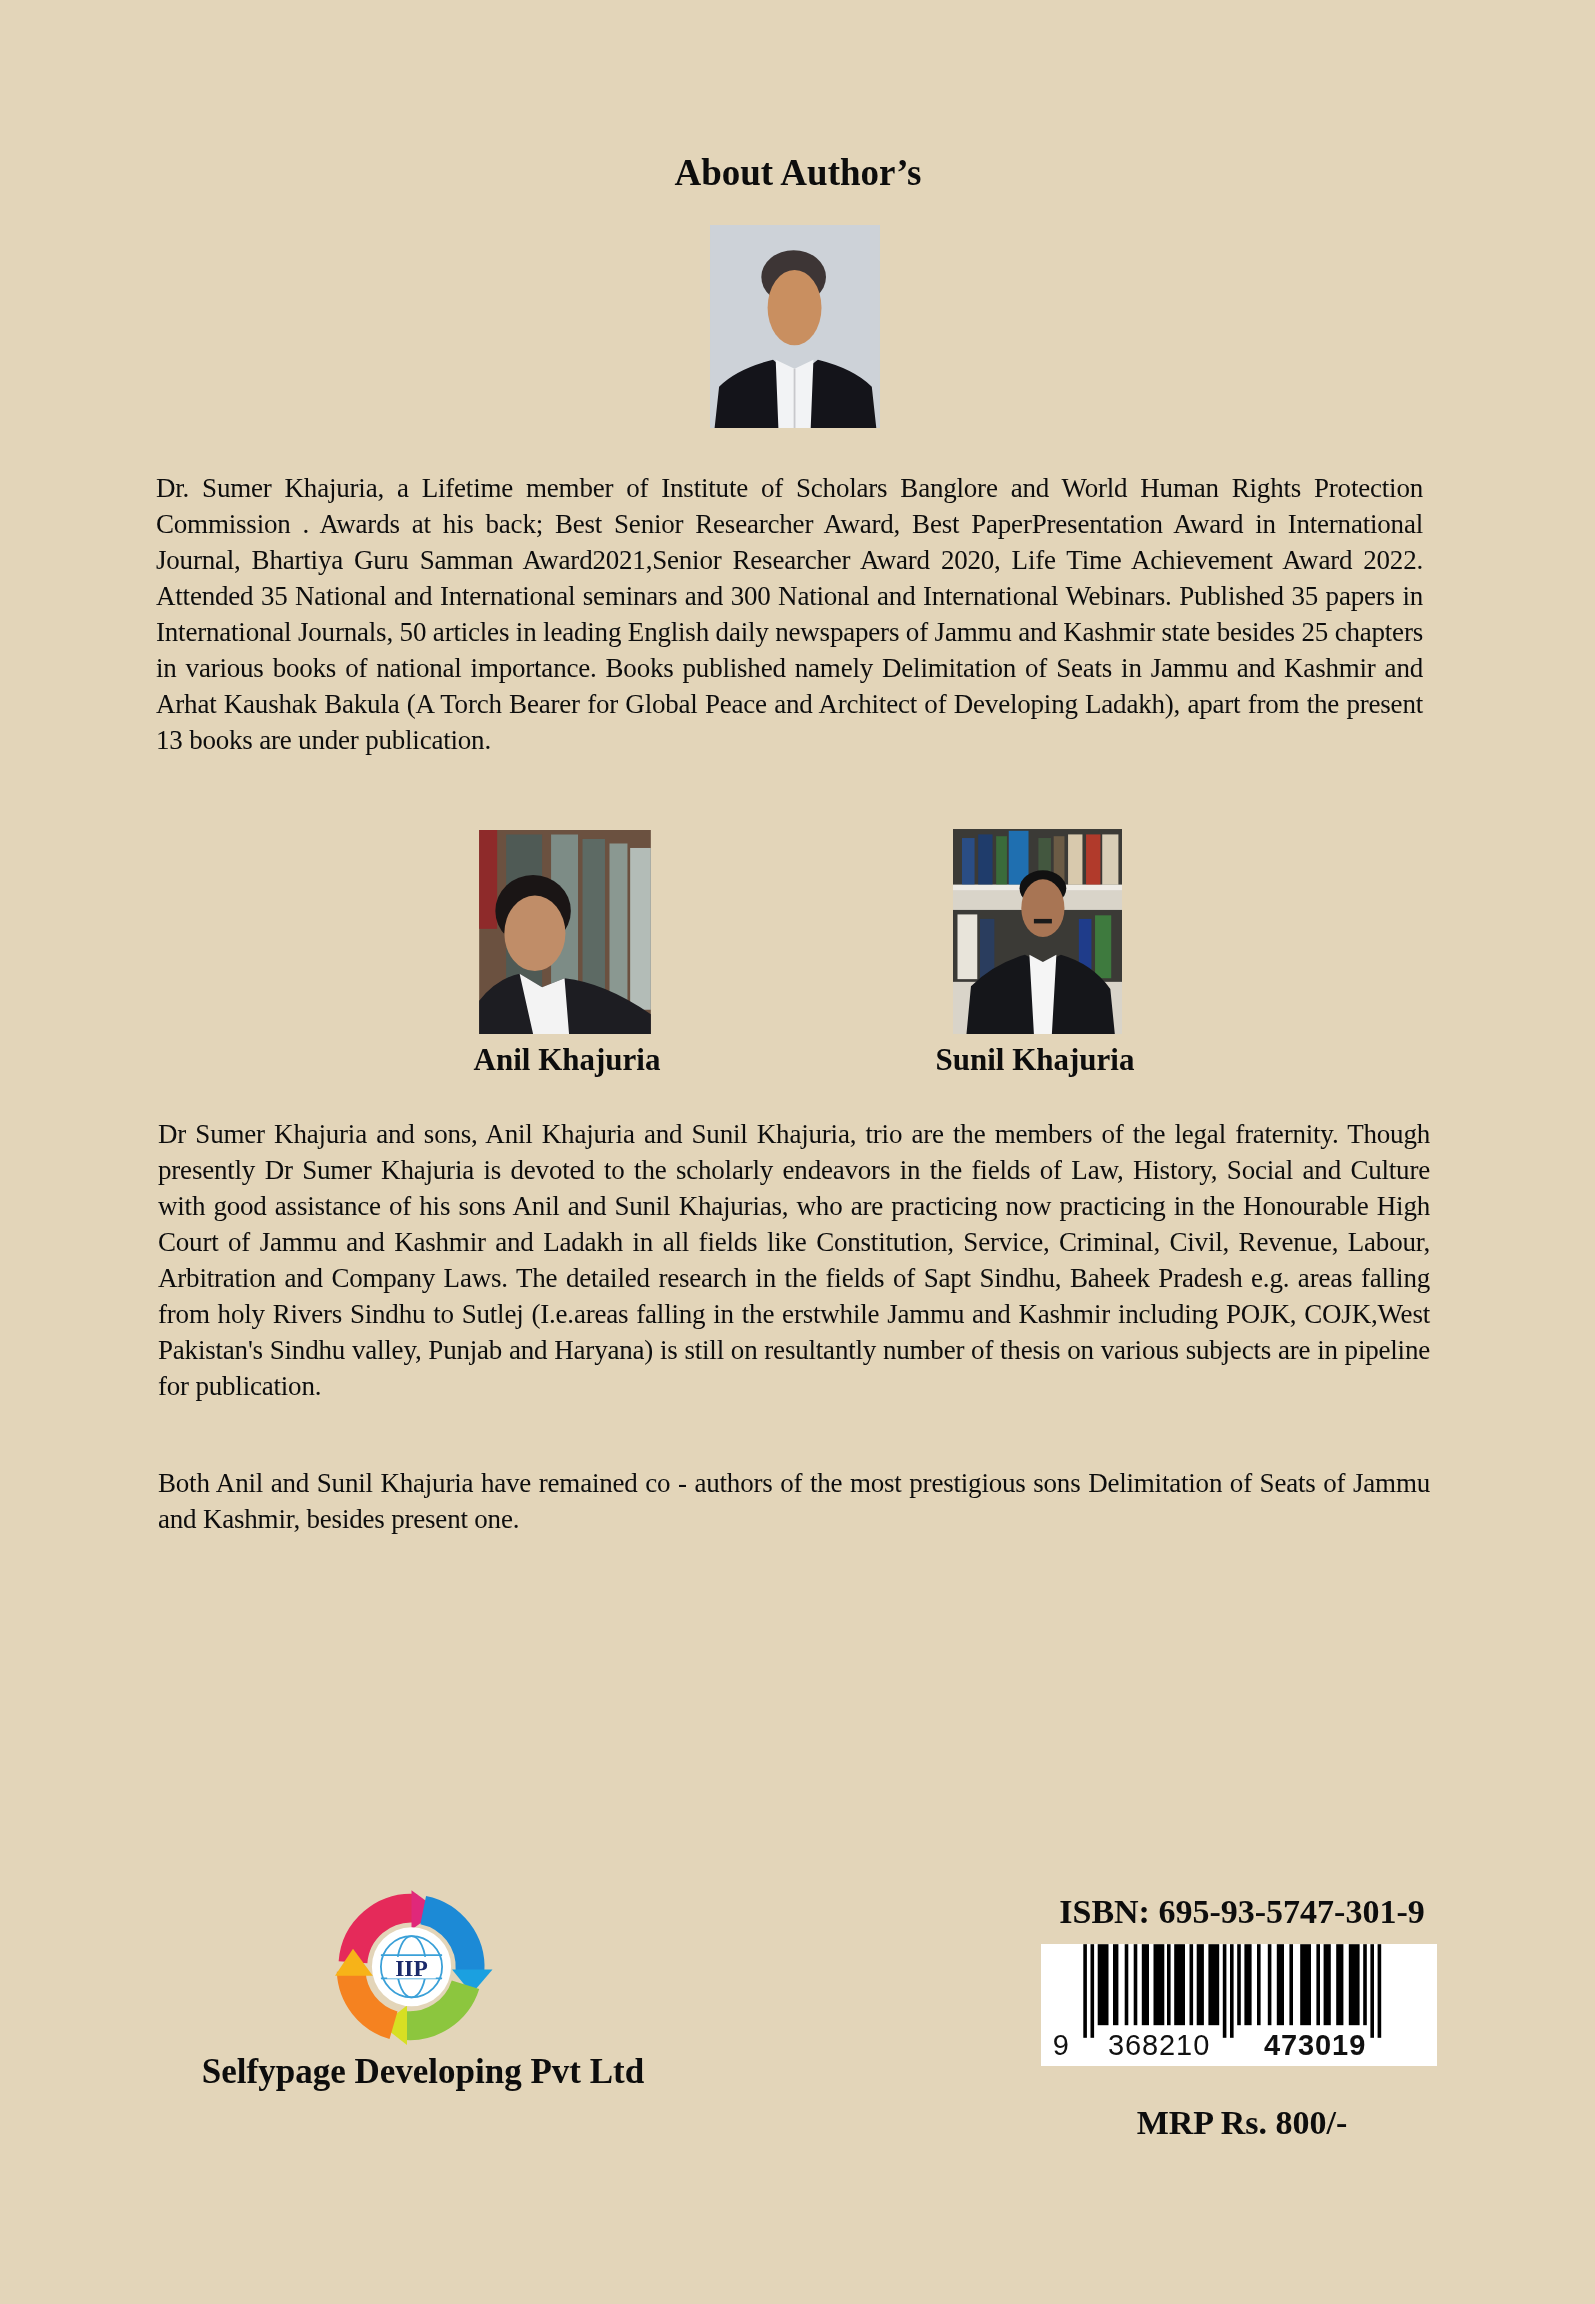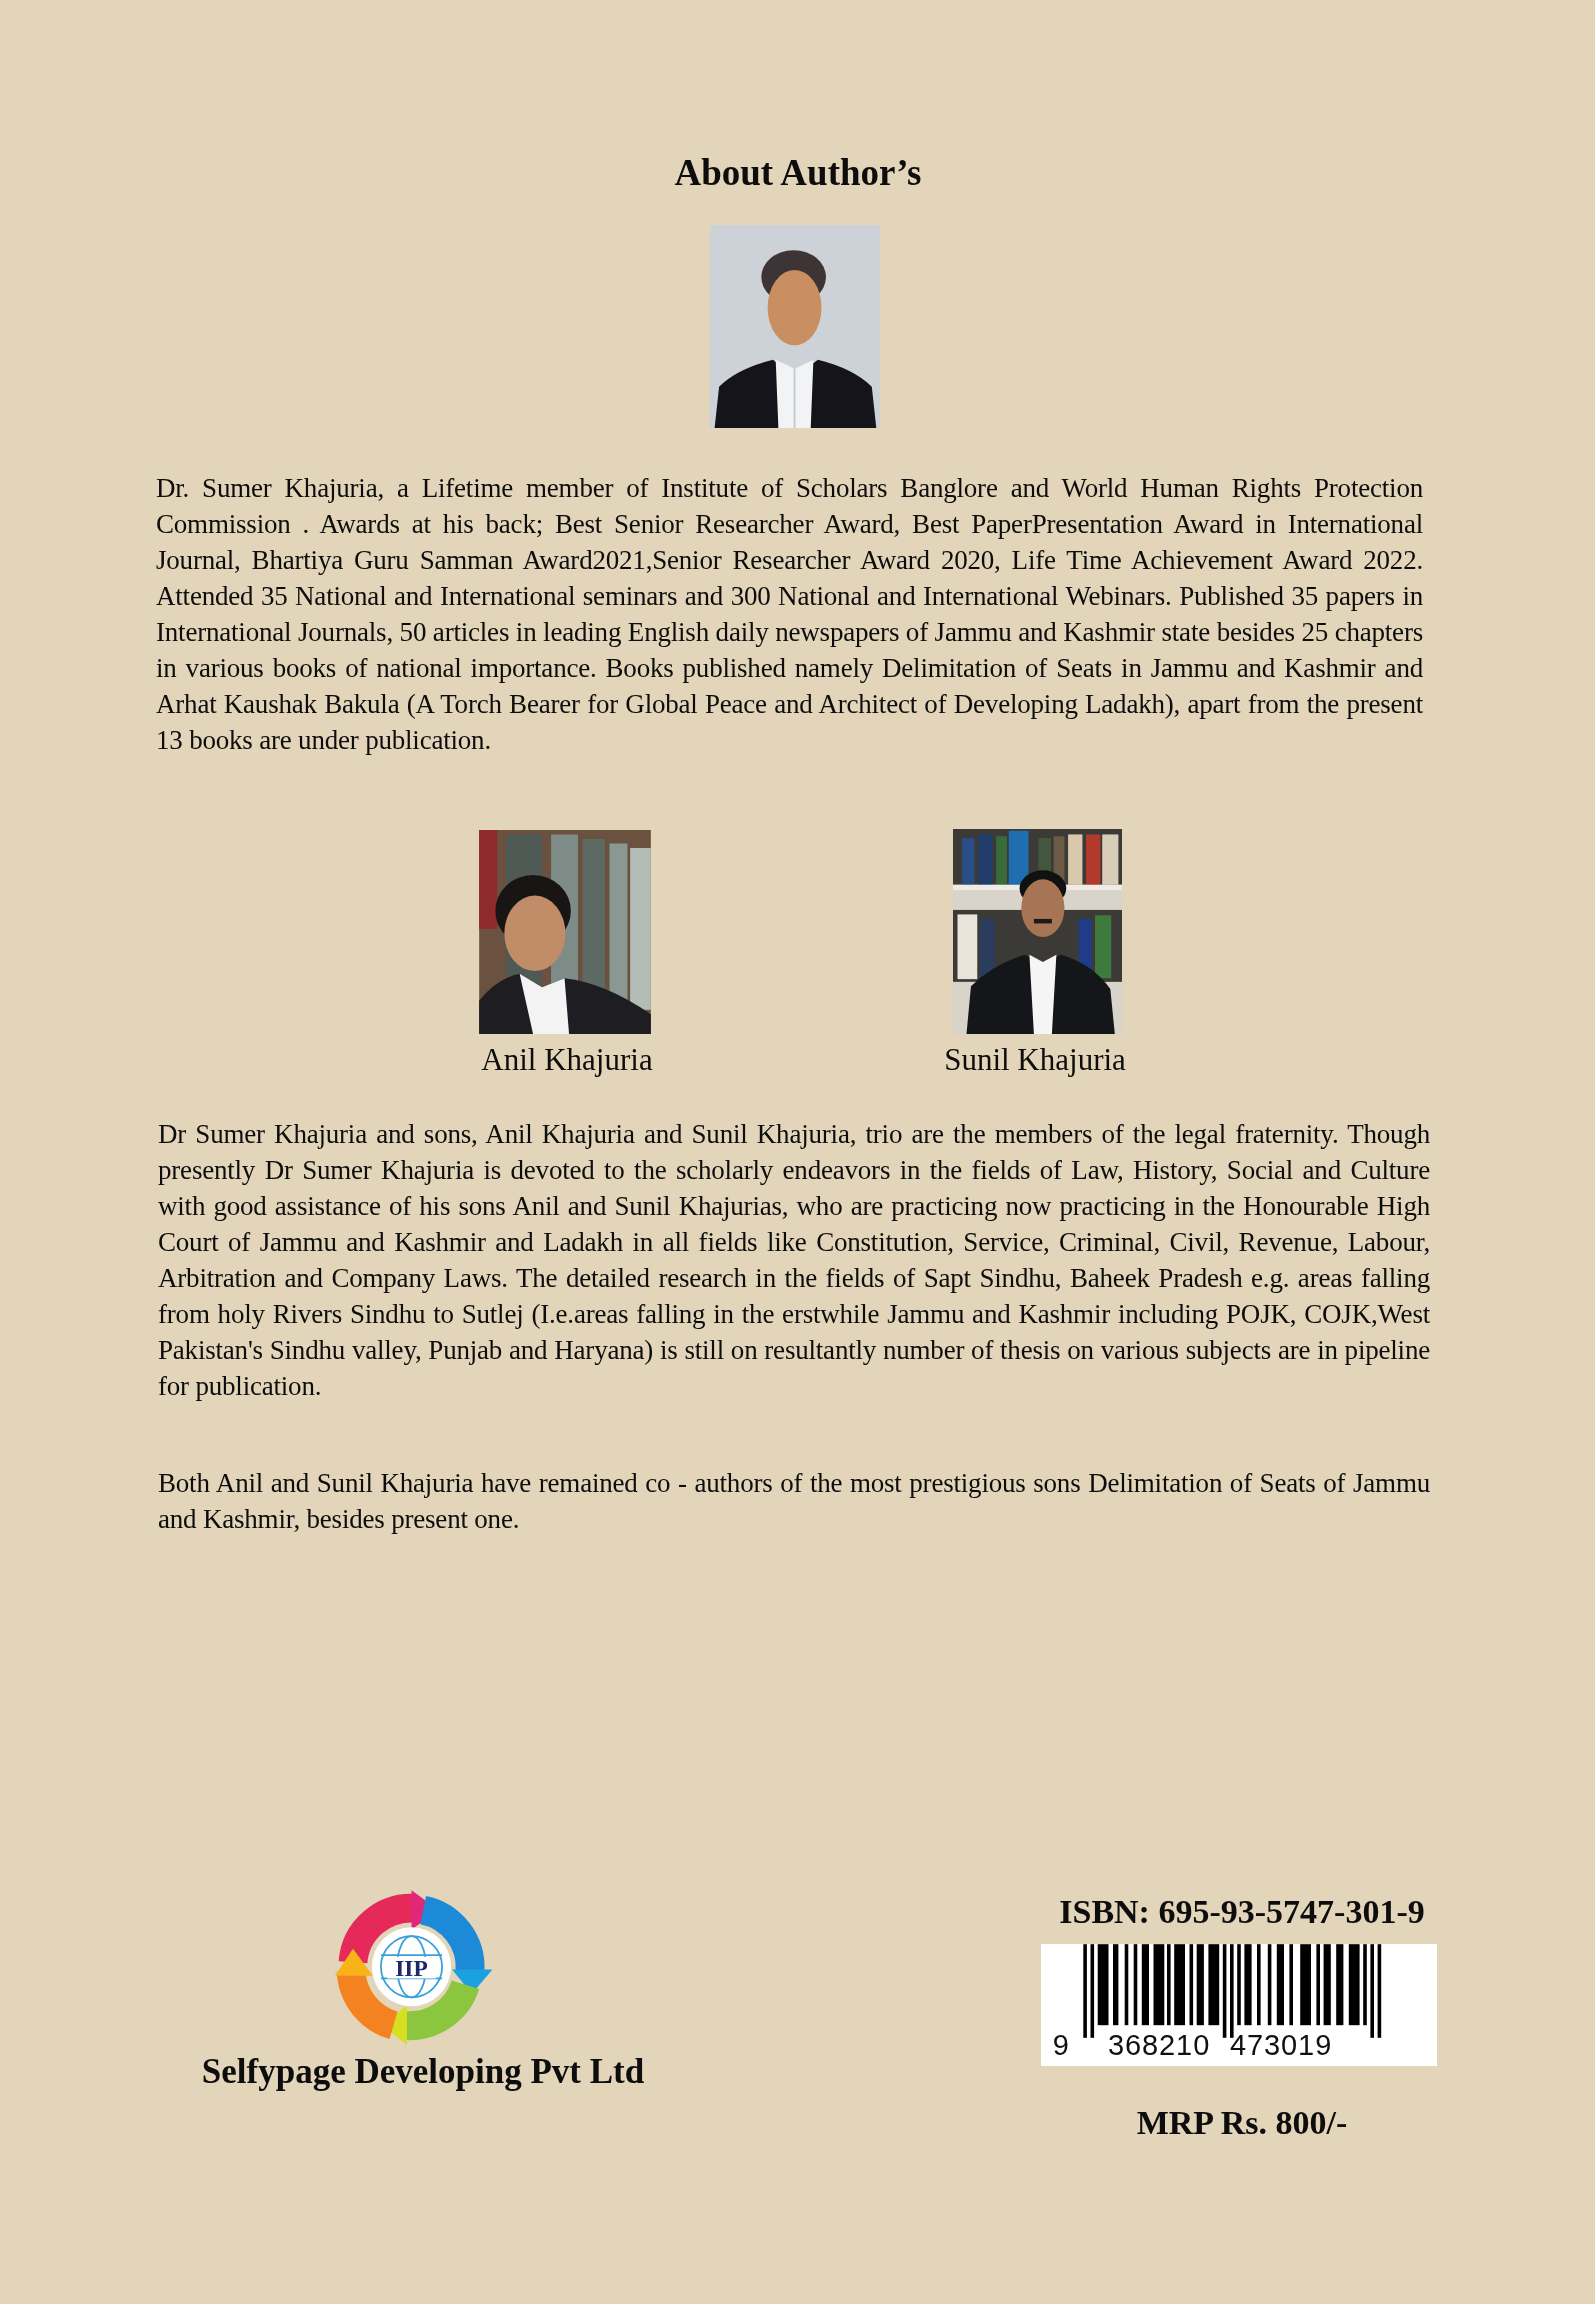--- a/index.html
+++ b/index.html
@@ -10,21 +10,21 @@
   .title {
     position:absolute; left:0; width:1596px; top:151px; text-align:center;
     font-size:37px; font-weight:bold;
   }
   .photo { position:absolute; overflow:hidden; }
   .para {
     position:absolute; font-size:27px; font-weight:normal; line-height:36px;
     text-align:justify; text-align-last:left; letter-spacing:-0.2px;
   }
   .caption {
-    position:absolute; font-size:31px; font-weight:normal; text-align:center;
+    position:absolute; font-size:31px; font-weight:bold; text-align:center;
   }
   .publisher {
     position:absolute; left:162px; top:2052px; width:522px; text-align:center;
     font-size:35px; font-weight:bold;
   }
   .isbn {
     position:absolute; left:1026px; top:1893px; width:432px; text-align:center;
     font-size:34px; font-weight:bold;
   }
   .barcode {
@@ -161,18 +161,18 @@
       <rect x="328" y="0" width="8" height="90"></rect>
         <rect x="342" y="0" width="12" height="90"></rect>
       <rect x="358" y="0" width="4" height="90"></rect>
         <rect x="366" y="0" width="4" height="104"></rect>
       <rect x="374" y="0" width="4" height="104"></rect>
     </g>
   </svg>
   <div class="barcode-digits">
     <span style="position:absolute;left:11.7px;bottom:0;">9</span>
     <span style="position:absolute;left:67px;bottom:0;letter-spacing:0.9px;">368210</span>
-    <span style="position:absolute;left:189px;bottom:0;letter-spacing:0.9px;">473019</span>
+    <span style="position:absolute;left:223px;bottom:0;letter-spacing:0.9px;font-weight:bold;">473019</span>
   </div>
 </div>
 
 <div class="mrp">MRP Rs. 800/-</div>
 
 
 </body></html>

